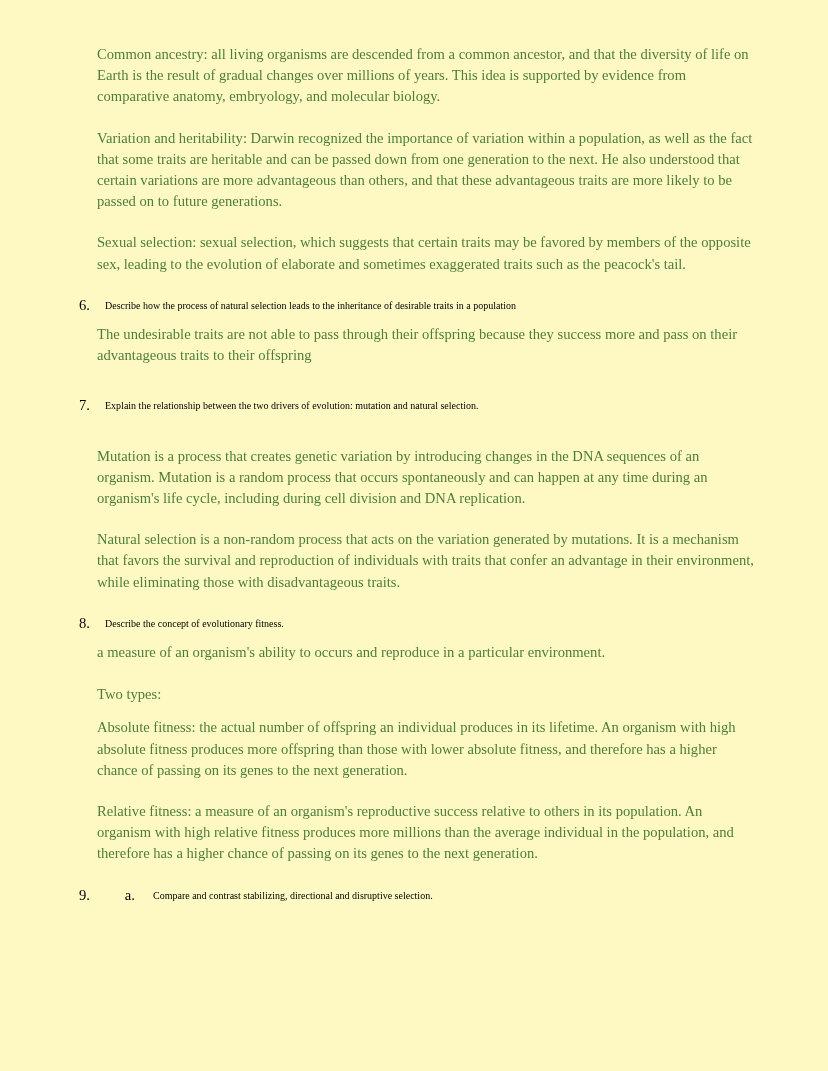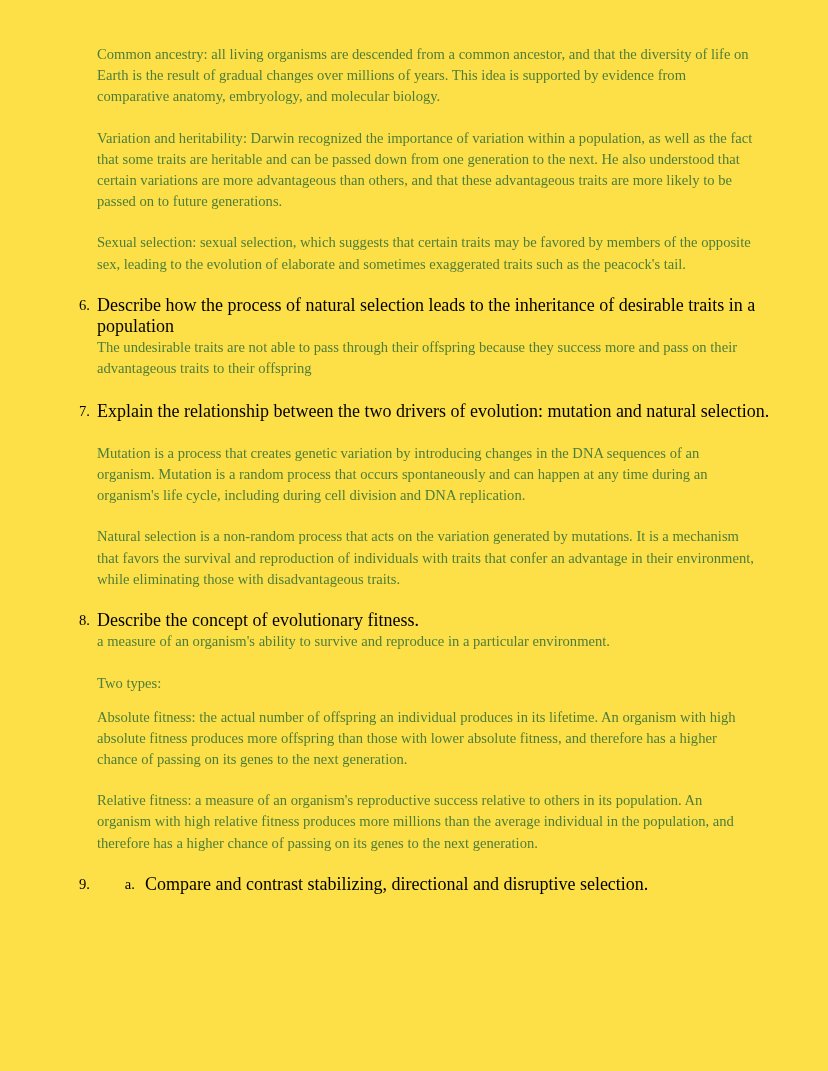--- a/index.html
+++ b/index.html
@@ -8,21 +8,21 @@
     padding: 0;
     background: #ffffff;
   }
   body {
     font-family: "Liberation Serif", "DejaVu Serif", serif;
   }
   .page {
     position: relative;
     width: 828px;
     height: 1071px;
-    background: #fde047;
+    background: #fef9c3;
     overflow: hidden;
     box-sizing: border-box;
   }
   .content {
     position: absolute;
     left: 72px;
     top: 44px;
     width: 712px;
   }
 
@@ -53,24 +53,24 @@
     position: absolute;
     left: 0;
     top: 0;
     width: 18px;
     text-align: right;
     font-size: 14.6px;
     line-height: 21.2px;
     color: #000000;
   }
   .q-text {
-    font-size: 18px;
+    font-size: 10px;
     line-height: 21.2px;
     color: #000000;
-    margin: 0;
+    margin: 8px;
   }
   .a-text {
     font-size: 14.6px;
     line-height: 21.2px;
     color: #4e7d3a;
     margin: 0;
   }
 
   
   .subitem {
@@ -119,21 +119,21 @@
     <div class="gap-md"></div>
 
     <p class="para">Mutation is a process that creates genetic variation by introducing changes in the DNA sequences of an organism.  Mutation is a random process that occurs spontaneously and can happen at any time during an organism's life cycle, including during cell division and DNA replication.</p>
 
     <p class="para">Natural selection is a non-random process that acts on the variation generated by mutations. It is a mechanism that favors the survival and reproduction of individuals with traits that confer an advantage in their environment, while eliminating those with disadvantageous traits.</p>
 
 
     <div class="item">
       <span class="item-marker">8.</span>
       <p class="q-text">Describe the concept of evolutionary fitness.</p>
-      <p class="a-text">a measure of an organism's ability to survive and reproduce in a particular environment.</p>
+      <p class="a-text">a measure of an organism's ability to occurs and reproduce in a particular environment.</p>
     </div>
 
     <div class="gap-md"></div>
 
     <p class="para tight">Two types:</p>
 
     <p class="para">Absolute fitness: the actual number of offspring an individual produces in its lifetime. An organism with high absolute fitness produces more offspring than those with lower absolute fitness, and therefore has a higher chance of passing on its genes to the next generation.</p>
 
     <p class="para">Relative fitness: a measure of an organism's reproductive success relative to others in its population. An organism with high relative fitness produces more millions than the average individual in the population, and therefore has a higher chance of passing on its genes to the next generation.</p>
 

